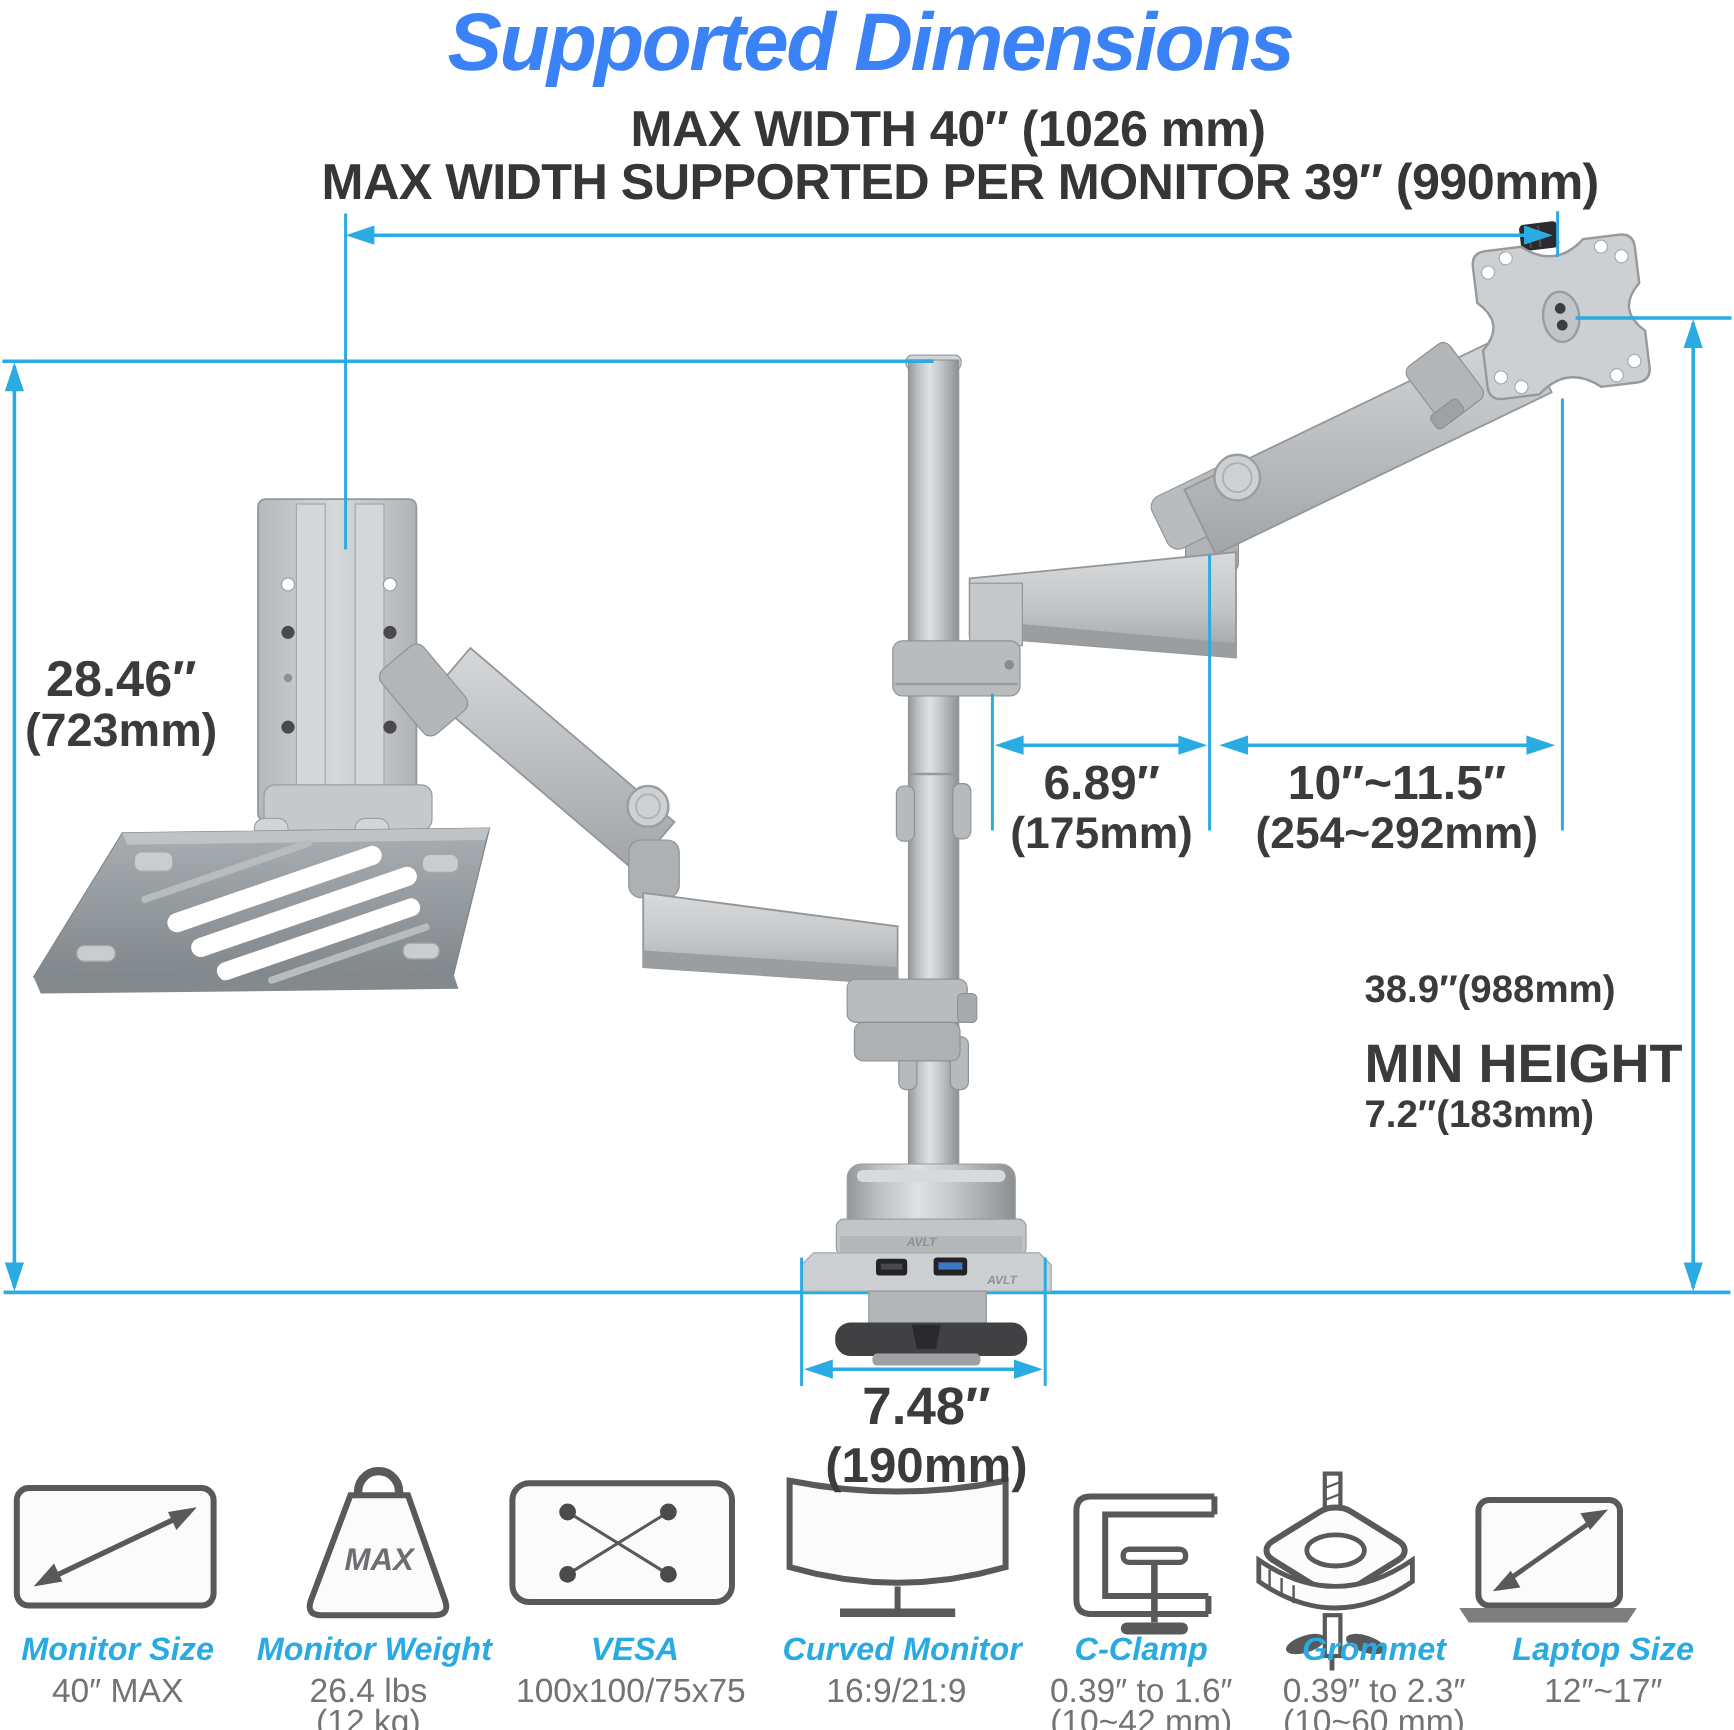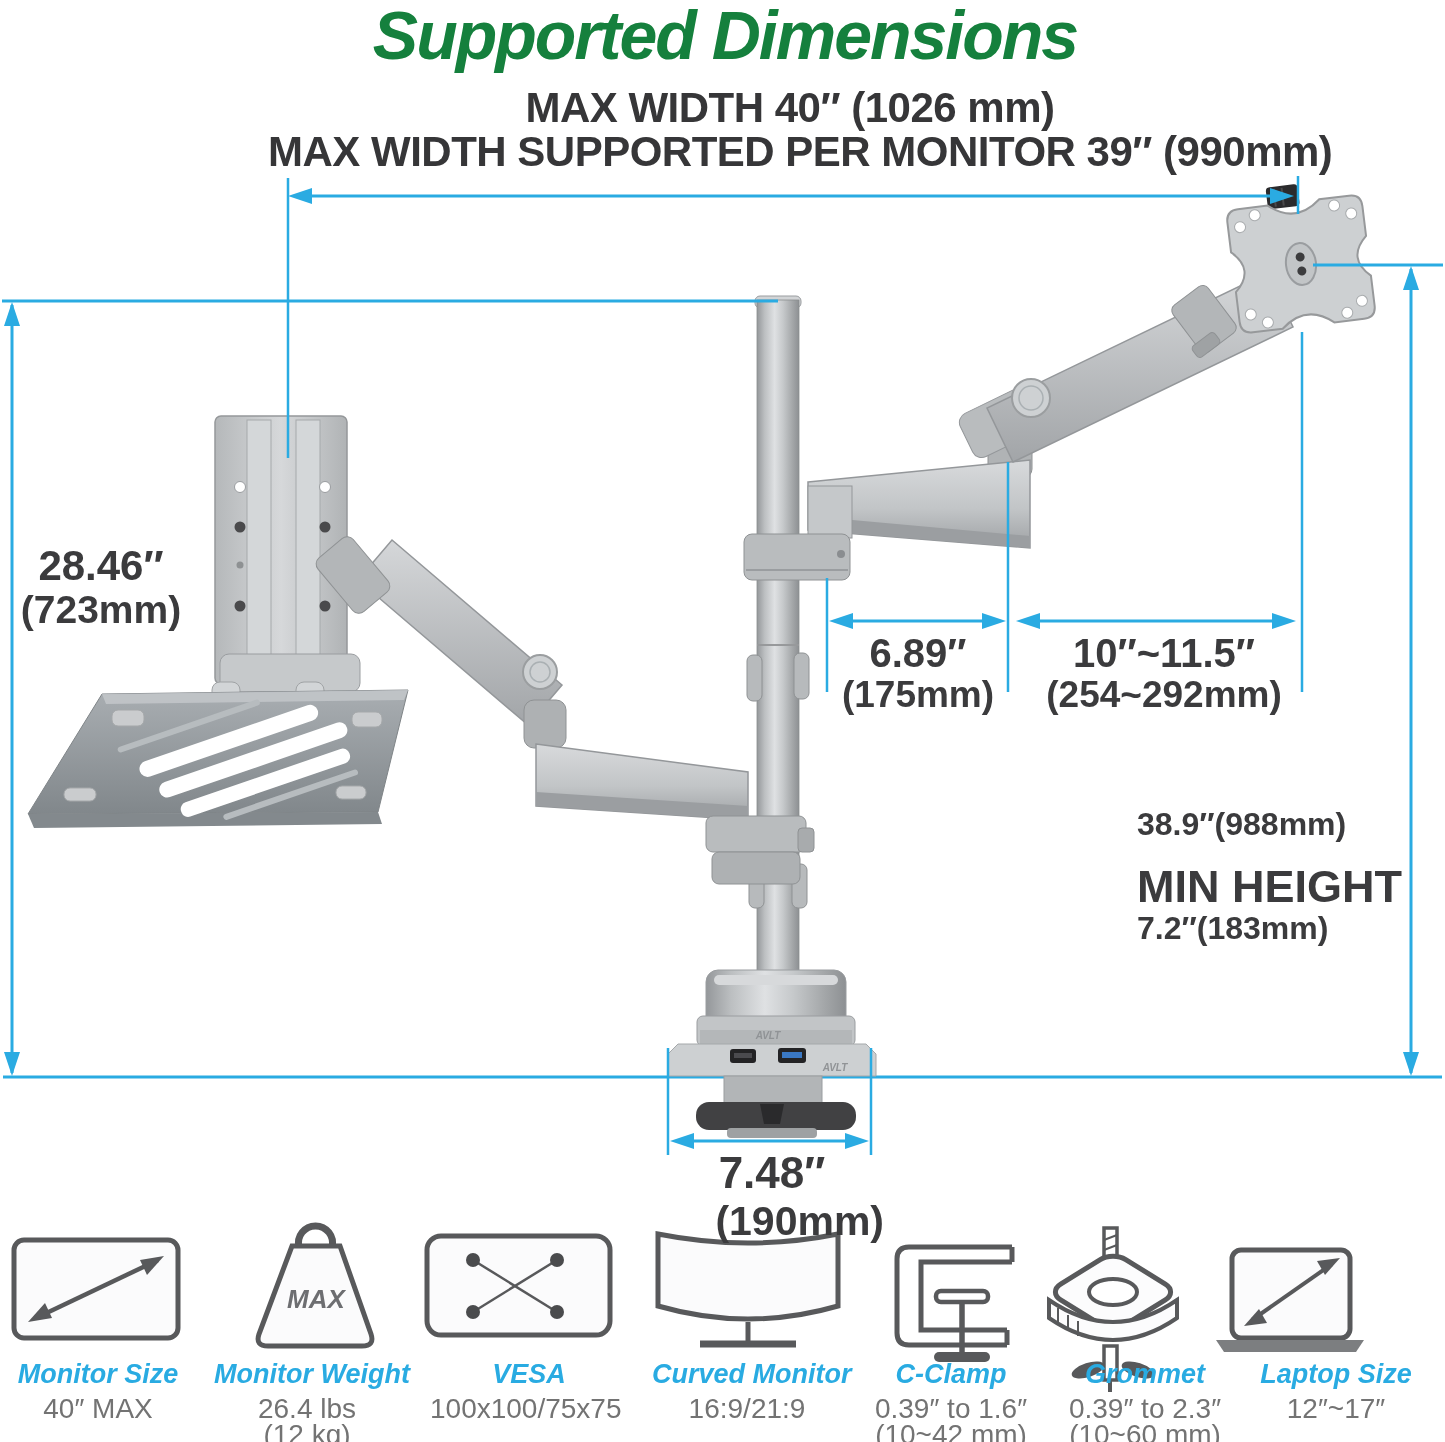--- a/index.html
+++ b/index.html
@@ -1,25 +1,25 @@
 <!DOCTYPE html>
 <html><head>
 <meta charset="utf-8">
 <style>
   html,body{margin:0;padding:0;background:#fff;}
   #canvas{position:relative;width:1445px;height:1442px;background:#ffffff;overflow:hidden;
           font-family:"Liberation Sans","DejaVu Sans",sans-serif;}
   #art{position:absolute;left:0;top:0;}
   .t{position:absolute;font-weight:700;color:#3b3b3d;text-align:center;white-space:nowrap;line-height:1.04;}
-  .title{font-size:68px;font-style:italic;color:#15803d;letter-spacing:-2px;}
+  .title{font-size:68px;font-style:italic;color:#3b82f6;letter-spacing:-2px;}
   .sub{font-size:42px;color:#363638;letter-spacing:-0.5px;}
   .dimL{font-size:42px;} .dimLs{font-size:39px;}
   .dimM{font-size:40px;} .dimMs{font-size:37px;}
   .hl{font-size:45px;text-align:left;} .hv{font-size:32px;text-align:left;}
-  .dimB{font-size:44px;} .dimBs{font-size:41px;text-align:right;}
+  .dimB{font-size:44px;} .dimBs{font-size:41px;}
   .speclabel{font-size:27px;font-style:italic;color:#29abe2;}
   .specval{font-size:28px;font-weight:400;color:#737373;}
   .badge{font-size:26px;font-style:italic;color:#6d6e71;}
   .logo{font-size:10px;font-weight:700;font-style:italic;color:#909396;}
 </style>
 </head>
 <body>
 
 <div id="canvas">
 

